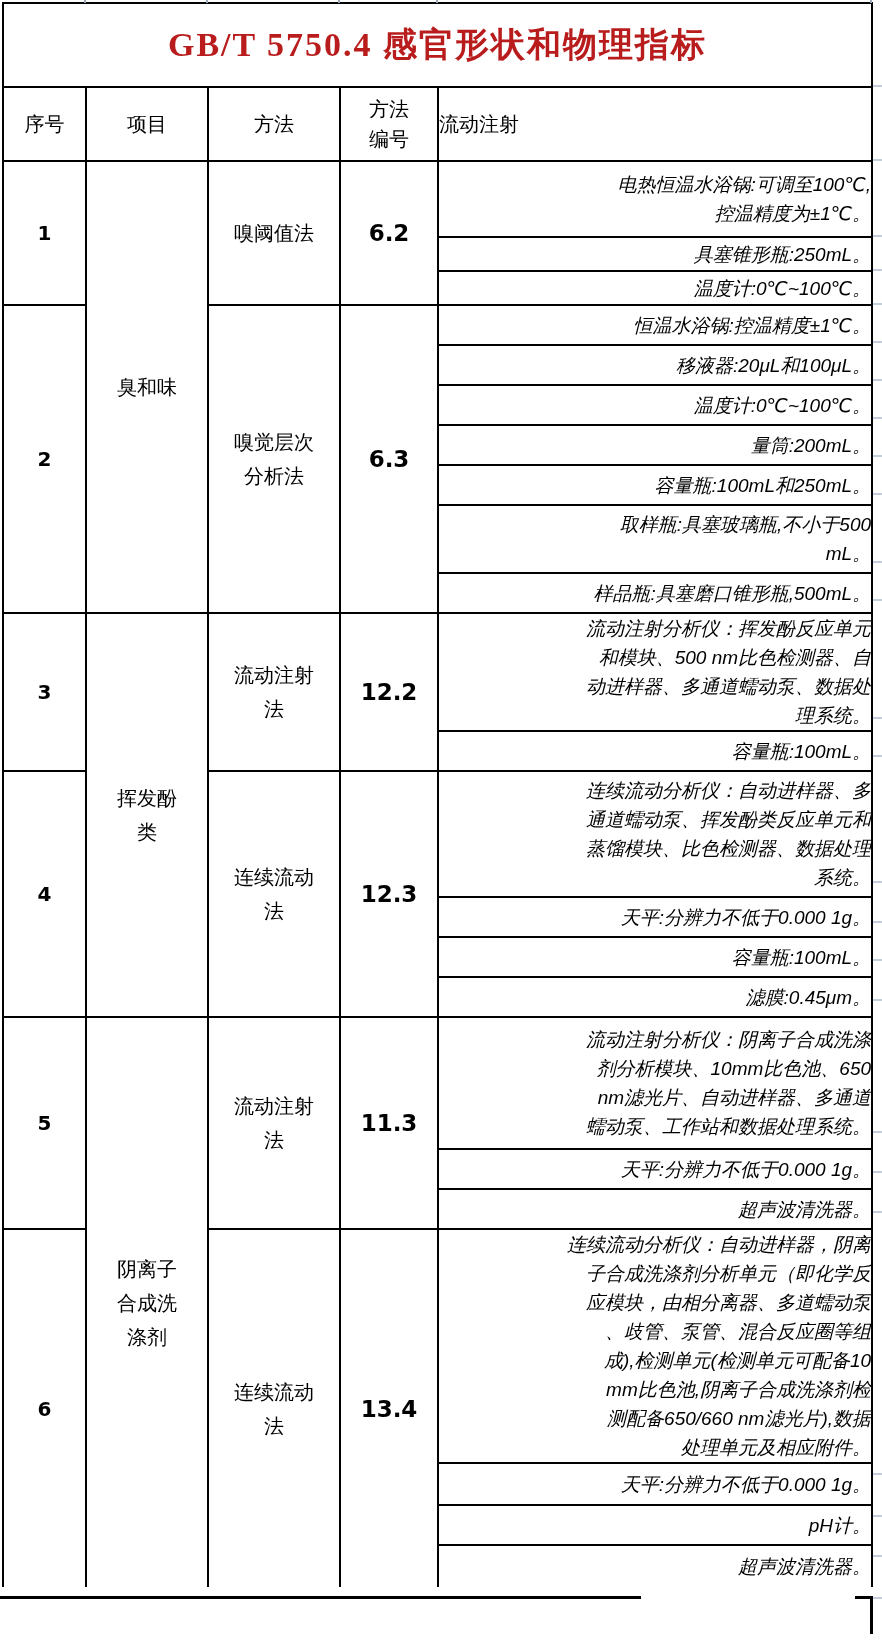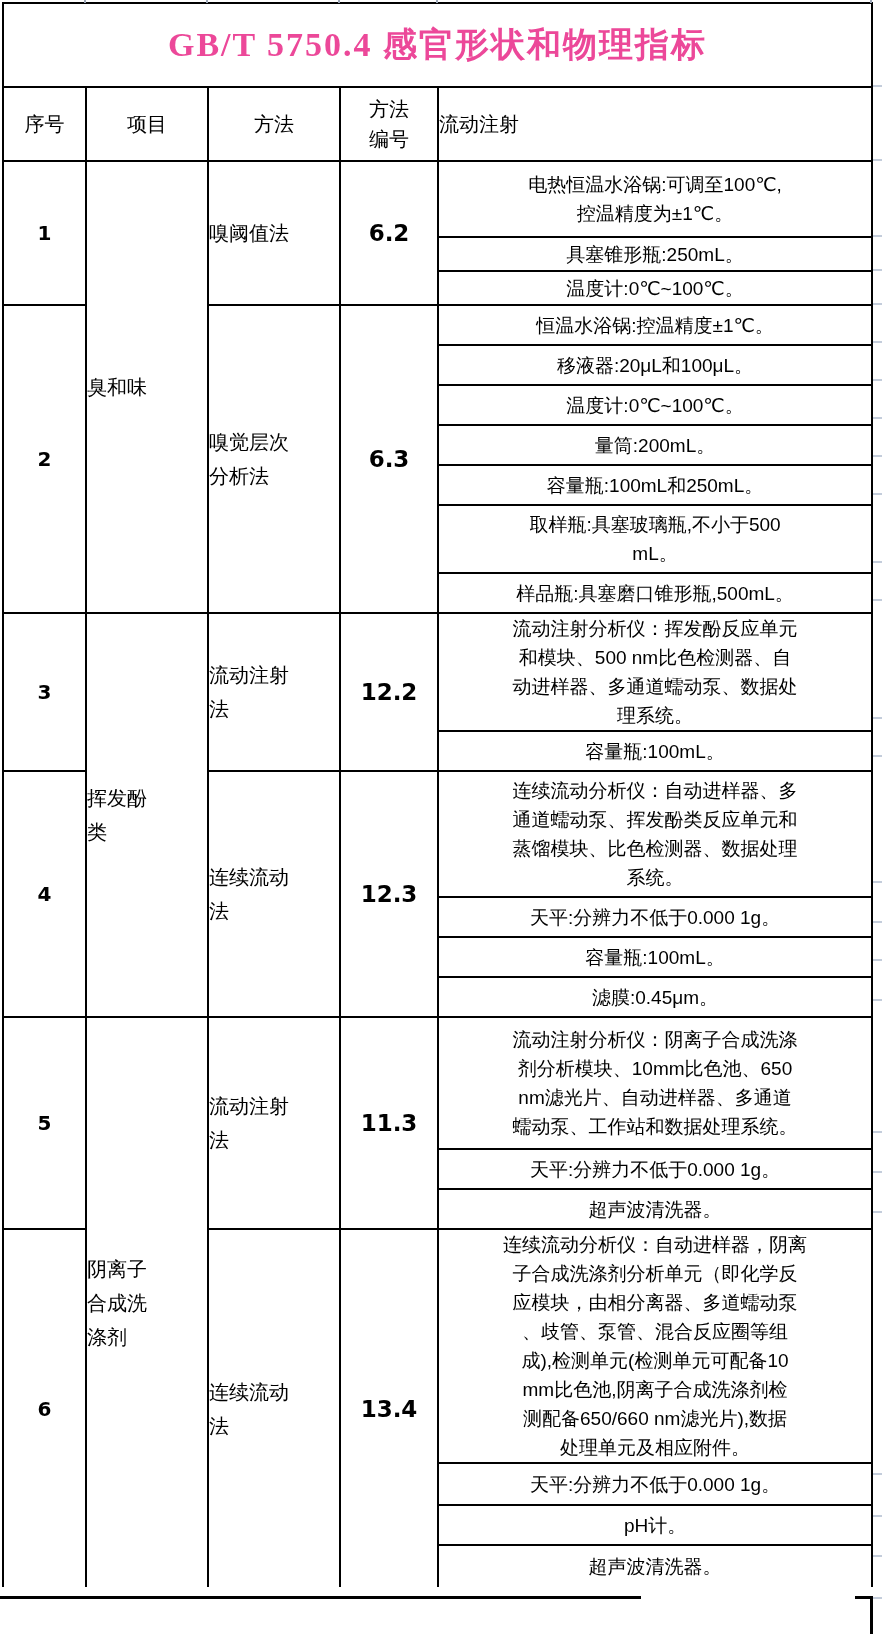--- a/index.html
+++ b/index.html
@@ -25,31 +25,32 @@
   .head-cell{
     height:74px;text-align:center;vertical-align:middle;
     font-size:20px;white-space:pre-line;line-height:30px;
   }
   .head-equip{text-align:left;padding-left:9px;}
   .c-no{
     text-align:center;vertical-align:middle;
     font-size:20px;font-weight:600;font-family:"DejaVu Sans",sans-serif;
   }
   .c-item,.c-method{
-    vertical-align:middle;
+    text-align:center;vertical-align:middle;
     font-size:20px;white-space:pre-line;line-height:34px;
   }
   .c-code{
     text-align:center;vertical-align:middle;
     font-size:23px;font-weight:600;font-family:"DejaVu Sans",sans-serif;
   }
   .c-equip{
-    text-align:center;vertical-align:middle;
+    text-align:right;vertical-align:middle;
     font-size:19px;line-height:29px;white-space:pre-line;
     padding:4px 6px 4px 9px;
+    font-style:italic;
   }
   .no-bb{border-bottom:none !important;margin-top:48px;}
   
   .h34{height:34px}.h38{height:40px}.h40{height:40px}.h42{height:42px}
   .h68{height:68px}.h76{height:76px}.h118{height:118px}.h126{height:126px}
   .h132{height:132px}.h262{height:211px}
   .artifact{position:absolute;pointer-events:none;}
 </style>
 </head>
 <body>
@@ -59,21 +60,21 @@
     <colgroup>
       <col style="width:83px">
         <col style="width:122px">
         <col style="width:132px">
       <col style="width:98px">
         <col style="width:434px">
     </colgroup>
     <tbody>
 
       <tr>
-        <td colspan="5" class="title-cell" style="color: #ec4899;">GB/T 5750.4 感官形状和物理指标</td>
+        <td colspan="5" class="title-cell" style="color: #b91c1c;">GB/T 5750.4 感官形状和物理指标</td>
       </tr>
 
       <tr>
         <td class="head-cell">序号</td>
         <td class="head-cell">项目</td>
         <td class="head-cell">方法</td>
         <td class="head-cell">方法
 编号</td>
         <td class="head-cell head-equip">流动注射</td>
       </tr>

